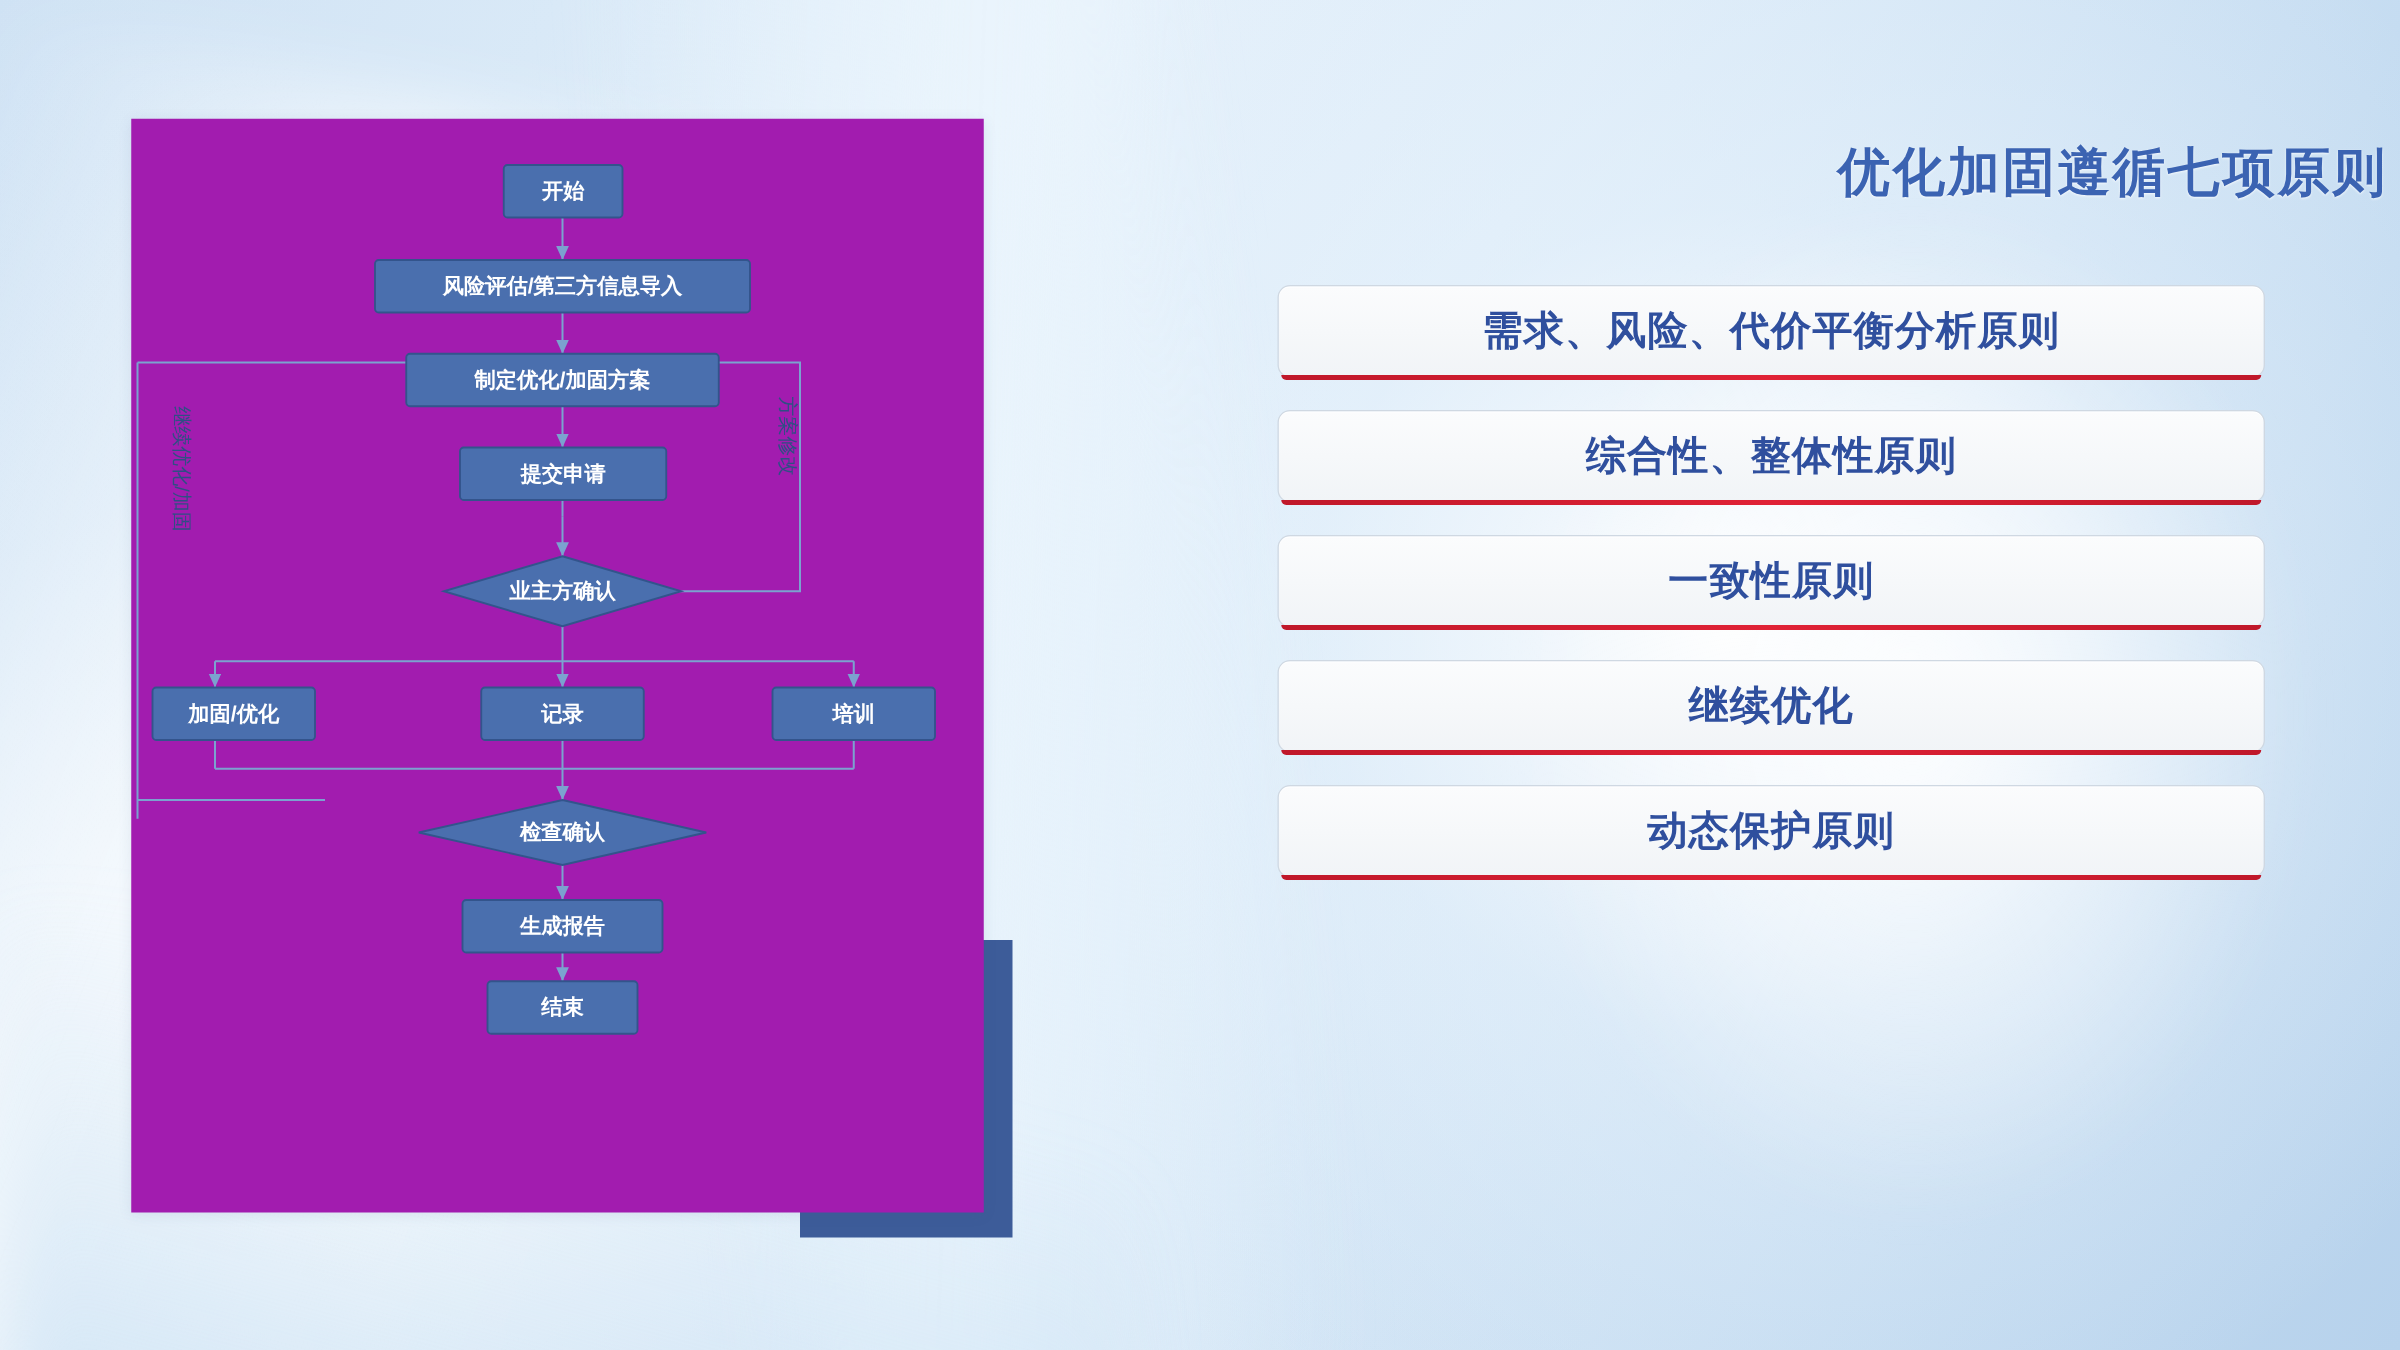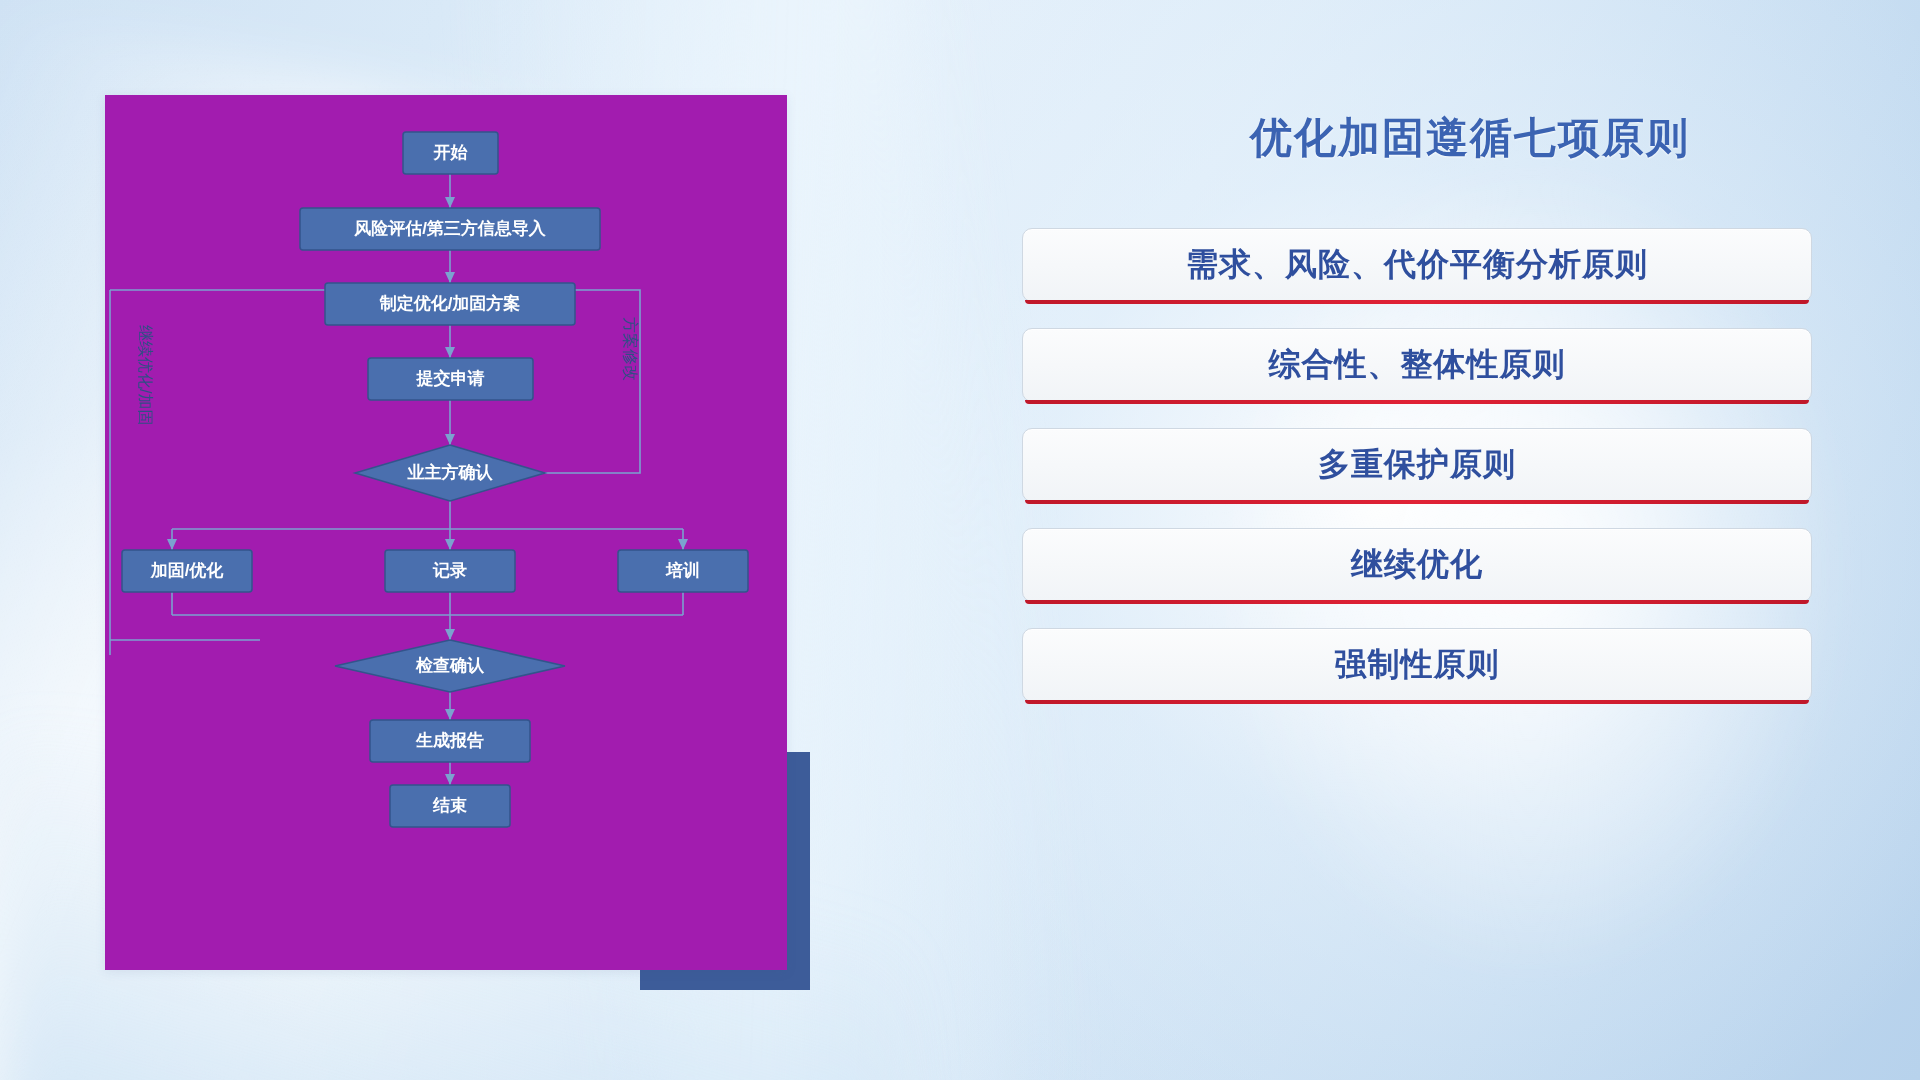--- a/index.html
+++ b/index.html
@@ -79,21 +79,21 @@
     fill: #2f4f84;
     font-family: "Liberation Sans", sans-serif;
   }
 
   
   .right-title {
     position: absolute;
     left: 1030px;
     top: 110px;
     width: 880px;
-    text-align: center;
+    text-align: right;
     font-size: 42px;
     font-weight: bold;
     color: #3b63b2;
     letter-spacing: 2px;
     font-family: "Liberation Sans", sans-serif;
     text-shadow: 0 1px 2px rgba(255,255,255,0.8);
   }
   .principles {
     position: absolute;
     left: 1022px;
@@ -254,21 +254,21 @@
 <div class="right-title">优化加固遵循七项原则</div>
 
 <div class="principles">
   <div class="principle">
     <span class="principle-label">需求、风险、代价平衡分析原则</span>
   </div>
   <div class="principle">
     <span class="principle-label">综合性、整体性原则</span>
   </div>
   <div class="principle">
-    <span class="principle-label">多重保护原则</span>
+    <span class="principle-label">一致性原则</span>
   </div>
   <div class="principle">
     <span class="principle-label">继续优化</span>
   </div>
   <div class="principle">
-    <span class="principle-label">强制性原则</span>
+    <span class="principle-label">动态保护原则</span>
   </div>
 </div>
 
 </body></html>

